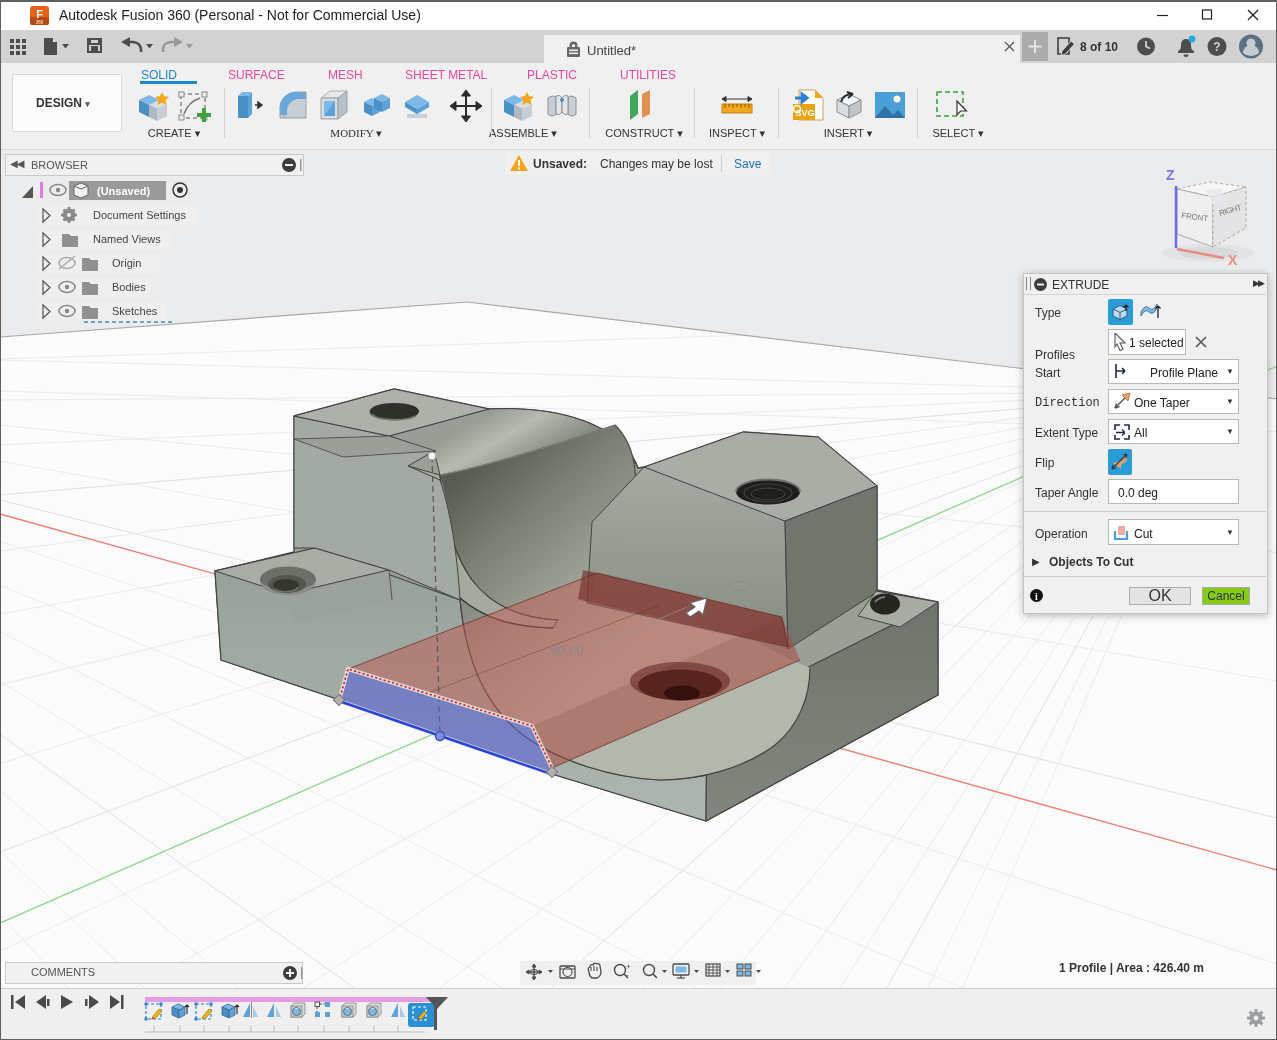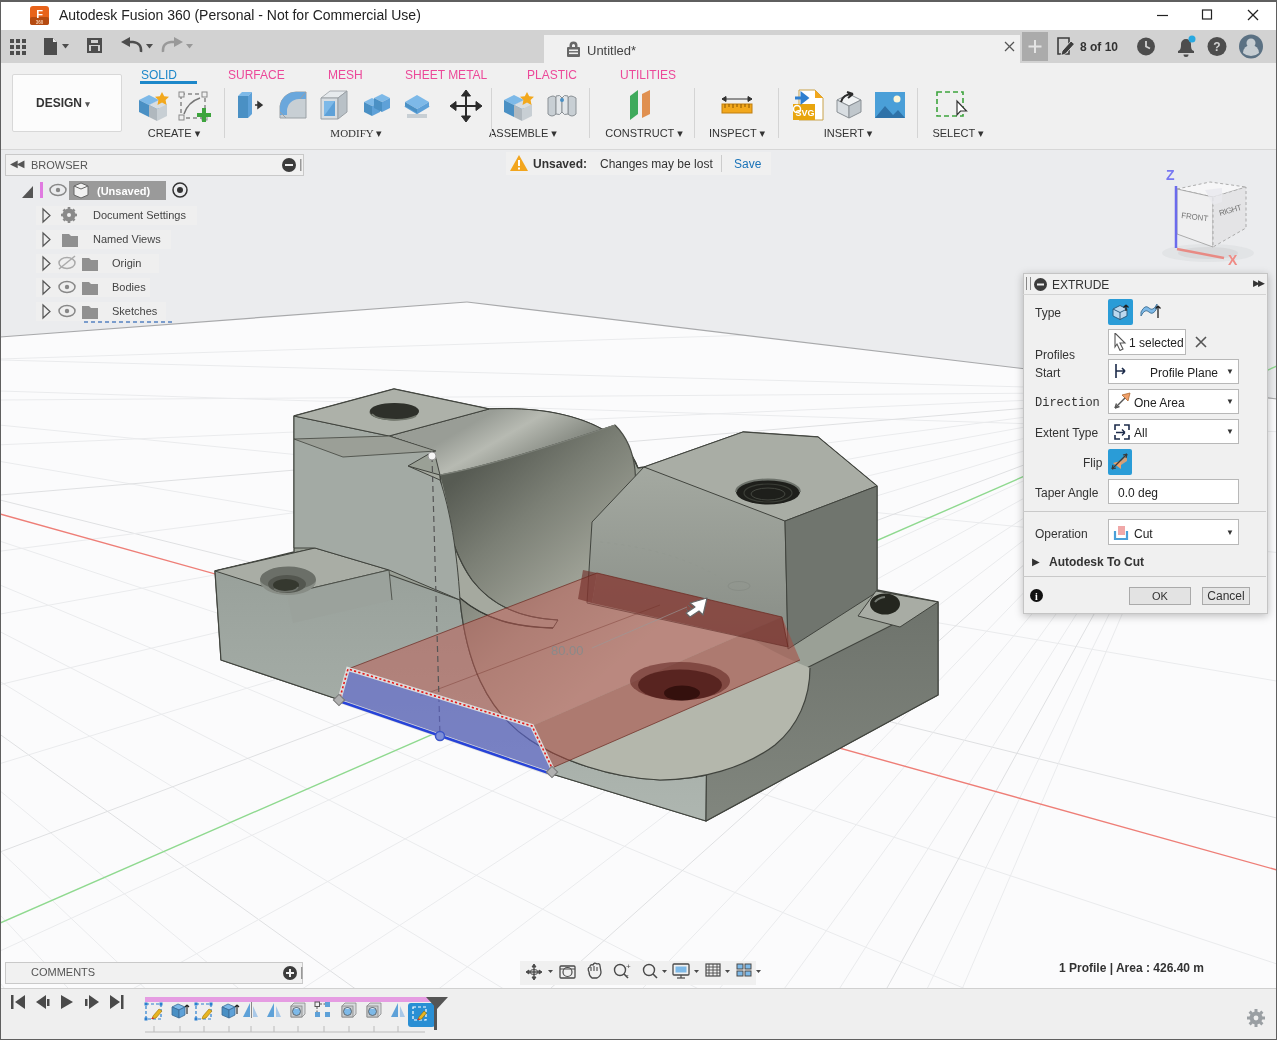--- a/index.html
+++ b/index.html
@@ -559,59 +559,59 @@
   </svg>
 <div class="abs" style="left:1134px;top:366px;font-size:12px;color:#222;margin-left:16px;">Profile Plane</div>
 <div class="abs" style="left:1226px;top:367px;font-size:8px;color:#333;">▼</div>
 <div class="dlab" style="left:1035px;top:396px;font-family:Liberation Mono, monospace;">Direction</div>
 <div class="dbox" style="left:1108px;top:389px;width:131px;height:25px;"></div>
 <svg class="abs" style="left:1112px;top:392px" width="20" height="20">
     <polygon points="10,3 18,1 16,9 Z" fill="#efa06a" stroke="#b06a30" stroke-width="0.8"></polygon>
     <line x1="3" y1="16" x2="13" y2="6" stroke="#555" stroke-width="1.4"></line>
     <path d="M3,16 l1.5,-4.5 m-1.5,4.5 l4.5,-1.5" stroke="#555" stroke-width="1.4" fill="none"></path>
   </svg>
-<div class="abs" style="left:1134px;top:396px;font-size:12px;color:#222;">One Area</div>
+<div class="abs" style="left:1134px;top:396px;font-size:12px;color:#222;">One Taper</div>
 <div class="abs" style="left:1226px;top:397px;font-size:8px;color:#333;">▼</div>
 <div class="dlab" style="left:1035px;top:426px;">Extent Type</div>
 <div class="dbox" style="left:1108px;top:419px;width:131px;height:25px;"></div>
 <svg class="abs" style="left:1112px;top:422px" width="20" height="20">
     <path d="M3,8 v-5 h5 M12,3 h5 v5 M3,13 v4 h5 m4,0 h5 v-4" fill="none" stroke="#1c2b4a" stroke-width="1.6"></path>
     <path d="M4,10.5 h9 m0,0 l-3,-3 m3,3 l-3,3" stroke="#1c2b4a" stroke-width="1.4" fill="none"></path>
   </svg>
 <div class="abs" style="left:1134px;top:426px;font-size:12px;color:#222;">All</div>
 <div class="abs" style="left:1226px;top:427px;font-size:8px;color:#333;">▼</div>
-<div class="dlab" style="left:1035px;top:456px;margin-left:48px;">Flip</div>
+<div class="dlab" style="left:1035px;top:456px;">Flip</div>
 <div class="abs" style="left:1108px;top:449px;width:24px;height:26px;background:#2a9cd7;border-radius:2px;"></div>
 <svg class="abs" style="left:1110px;top:452px" width="20" height="20">
     <polygon points="3,11 11,9 11,17 Z" fill="#efa06a"></polygon>
     <polygon points="11,9 17,3 17,9 11,13" fill="#efa06a" opacity="0.85"></polygon>
     <line x1="2" y1="17" x2="17" y2="2" stroke="#3a3a3a" stroke-width="1.3"></line>
     <path d="M2,17 l1,-4 m-1,4 l4,-1 M17,2 l-4,1 m4,-1 l-1,4" stroke="#3a3a3a" stroke-width="1.2" fill="none"></path>
   </svg>
 <div class="dlab" style="left:1035px;top:486px;">Taper Angle</div>
 <div class="dbox" style="left:1108px;top:479px;width:131px;height:25px;"></div>
 <div class="abs" style="left:1118px;top:486px;font-size:12px;color:#222;">0.0 deg</div>
 <div class="abs" style="left:1023px;top:511px;width:243px;height:1px;background:#c9c9c9;"></div>
 <div class="dlab" style="left:1035px;top:527px;">Operation</div>
 <div class="dbox" style="left:1108px;top:519px;width:131px;height:26px;"></div>
 <svg class="abs" style="left:1112px;top:523px" width="20" height="20">
     <path d="M3,8 v8 h12 v-8" fill="none" stroke="#4a9fd8" stroke-width="2.2"></path>
     <rect x="6" y="3" width="7" height="9" fill="#f0a8a8"></rect>
   </svg>
 <div class="abs" style="left:1134px;top:527px;font-size:12px;color:#222;">Cut</div>
 <div class="abs" style="left:1226px;top:528px;font-size:8px;color:#333;">▼</div>
 <div class="abs" style="left:1032px;top:556px;font-size:10px;color:#333;">▶</div>
-<div class="abs" style="left:1049px;top:555px;font-size:12px;font-weight:bold;color:#333;">Autodesk To Cut</div>
+<div class="abs" style="left:1049px;top:555px;font-size:12px;font-weight:bold;color:#333;">Objects To Cut</div>
 <div class="abs" style="left:1023px;top:576px;width:243px;height:1px;background:#c9c9c9;"></div>
 <svg class="abs" style="left:1030px;top:589px" width="14" height="14">
     <circle cx="6.5" cy="6.5" r="6.5" fill="#111"></circle>
     <text x="6.5" y="10.5" font-size="10" font-weight="bold" fill="#fff" text-anchor="middle" font-family="Liberation Serif">i</text>
   </svg>
-<div class="abs" style="left:1129px;top:587px;width:62px;height:18px;background:#e3e3e3;border:1px solid #aaa;box-sizing:border-box;font-size:11px;color:#333;text-align:center;line-height:16px;">OK</div>
-<div class="abs" style="left:1202px;top:587px;width:48px;height:18px;background:#e5e5e5;border:1px solid #aaa;box-sizing:border-box;font-size:12px;color:#333;text-align:center;line-height:16px;">Cancel</div>
+<div class="abs" style="left:1129px;top:587px;width:62px;height:18px;background:#e3e3e3;border:1px solid #aaa;box-sizing:border-box;font-size:16px;color:#333;text-align:center;line-height:16px;">OK</div>
+<div class="abs" style="left:1202px;top:587px;width:48px;height:18px;background:#84cc16;border:1px solid #aaa;box-sizing:border-box;font-size:12px;color:#333;text-align:center;line-height:16px;">Cancel</div>
 
 <div class="abs panelhead" style="left:5px;top:962px;width:298px;"></div>
 <div class="abs" style="left:31px;top:966px;font-size:11px;color:#555;">COMMENTS</div>
 <svg class="abs" style="left:282px;top:965px" width="22" height="16">
  <circle cx="8" cy="8" r="7" fill="#3c3c3c"></circle>
     <rect x="4" y="7" width="8" height="2" fill="#f0f0f0"></rect>
     <rect x="7" y="4" width="2" height="8" fill="#f0f0f0"></rect>
  <rect x="19" y="2" width="1.5" height="12" fill="#999"></rect>
 </svg>
 

